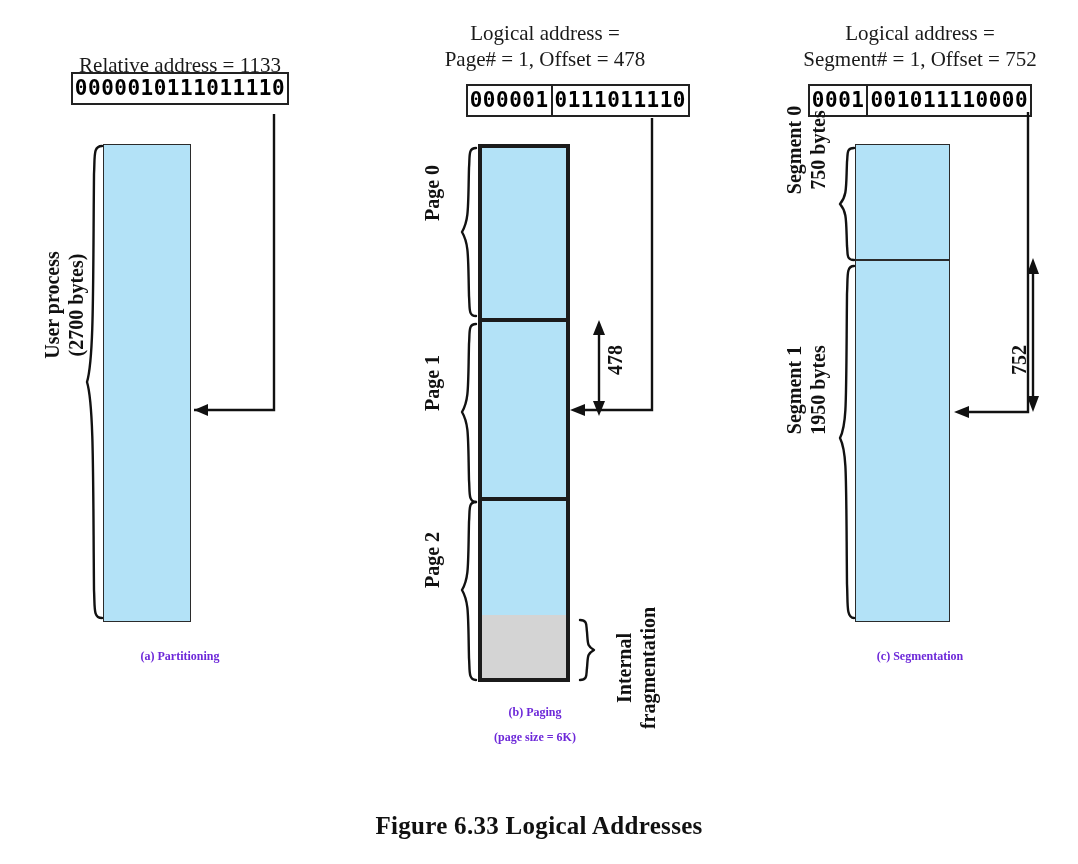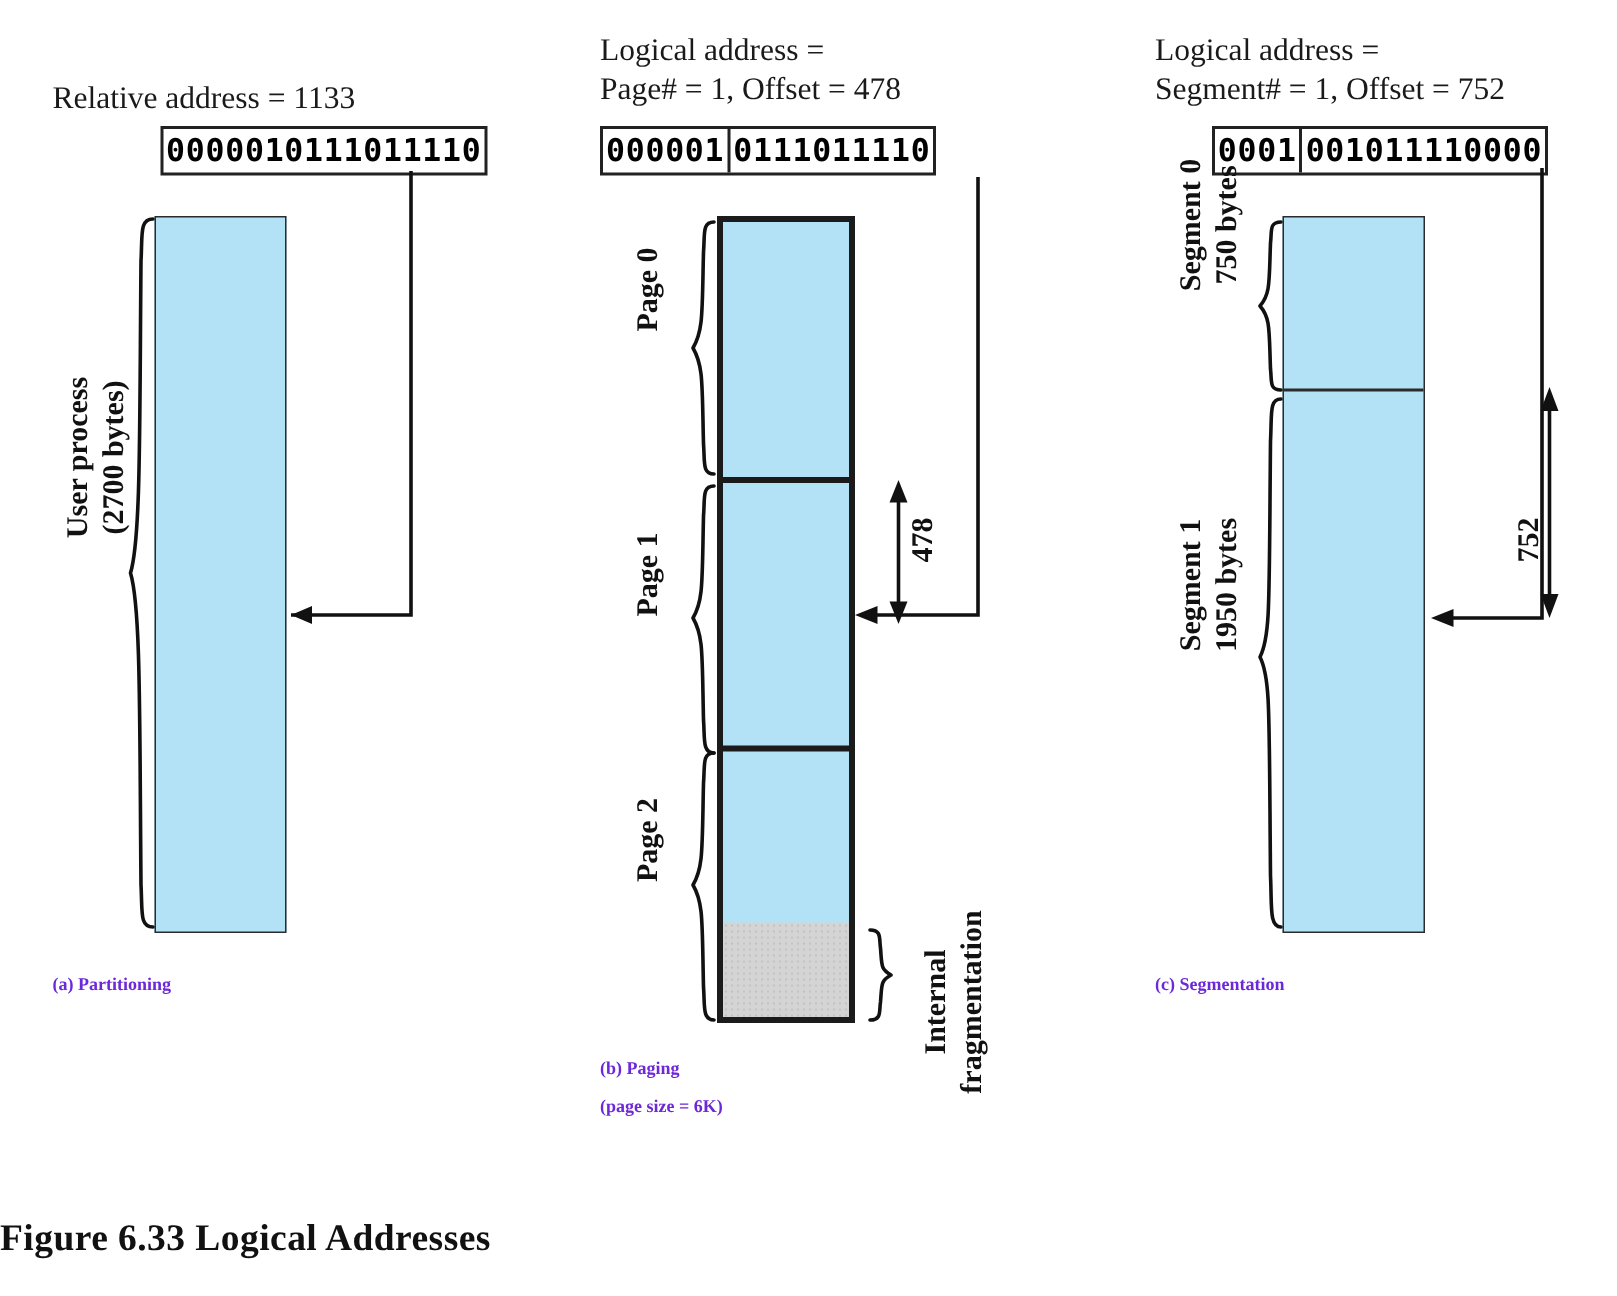--- a/index.html
+++ b/index.html
@@ -1,19 +1,19 @@
 <!DOCTYPE html>
 <html><head>
 <meta charset="utf-8">
 <style>
   html,body{margin:0;padding:0;background:#ffffff;}
   body{width:1078px;height:864px;position:relative;overflow:hidden;
        font-family:"Liberation Serif","DejaVu Serif",serif;color:#111;}
   .abs{position:absolute;}
-  .ctr{}
+  .ctr{text-align:center;}
 
   
   .hdr{font-size:21px;line-height:26px;color:#1a1a1a;white-space:pre-line;}
   .bincell{font-family:"DejaVu Sans Mono","Liberation Mono",monospace;
            font-weight:bold;font-size:21px;letter-spacing:.5px;
            padding:2px 2px 3px 2px;color:#000;}
   .binbox{display:inline-flex;border:2px solid #222;background:#fff;}
   .binbox .sep{border-right:2px solid #222;}
   .caption{font-weight:bold;font-size:12px;line-height:25px;color:#6d28d9;white-space:pre-line;}
   .figcap{font-weight:bold;font-size:25px;letter-spacing:.3px;color:#111;}
@@ -37,21 +37,21 @@
   
   svg{display:block;overflow:visible;}
   .stroke{fill:none;stroke:#111;stroke-width:2.4;stroke-linecap:round;stroke-linejoin:round;}
   .ln2{stroke:#111;stroke-width:2.4;fill:none;}
 </style>
 </head>
 <body>
 
 <div class="abs ctr hdr" style="left:35px;top:52px;width:290px;">Relative address = 1133</div>
 
-<div class="abs" style="left:35px;top:84px;width:290px;text-align:right;">
+<div class="abs" style="left:35px;top:72px;width:290px;text-align:center;">
   <span class="binbox">
     <span class="bincell">0000010111011110</span>
   </span>
 </div>
 
 <div class="abs blk blk-thin" style="left:103px;top:144px;width:88px;height:478px;"></div>
 
 <svg class="abs" style="left:82px;top:144px;" width="22" height="480">
   <path class="stroke" d="M20,2 C11,2 13,12 12,30 C11,140 12,215 5,238 C12,261 11,336 12,446 C13,464 11,474 20,474"></path>
 </svg>
@@ -62,21 +62,21 @@
 <svg class="abs" style="left:180px;top:112px;" width="110" height="310">
   <path class="ln2" d="M94,2 L94,298 L14,298"></path>
   <path d="M14,298 L28,292 L28,304 Z" fill="#111"></path>
 </svg>
 
 <div class="abs ctr caption" style="left:35px;top:644px;width:290px;">(a) Partitioning</div>
 
 <div class="abs ctr hdr" style="left:400px;top:20px;width:290px;">Logical address =
 Page# = 1, Offset = 478</div>
 
-<div class="abs" style="left:400px;top:84px;width:290px;text-align:left;">
+<div class="abs" style="left:400px;top:84px;width:290px;text-align:right;">
   <span class="binbox">
     <span class="bincell sep">000001</span>
     <span class="bincell">0111011110</span>
   </span>
 </div>
 
 <div class="abs blk blk-thick" style="left:478px;top:144px;width:92px;height:538px;">
   <div class="divider-thick" style="top:170px;"></div>
   <div class="divider-thick" style="top:349px;"></div>
   <div class="frag" style="top:467px;bottom:0;"></div>

